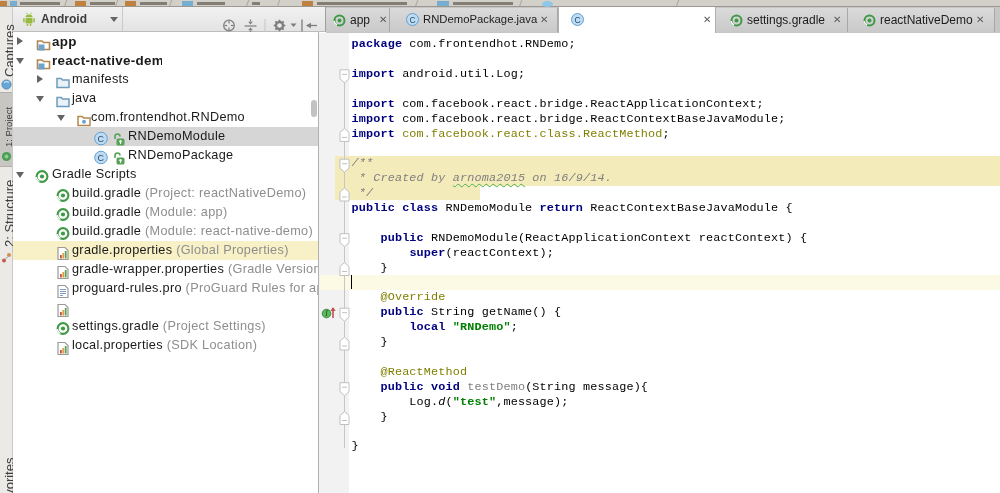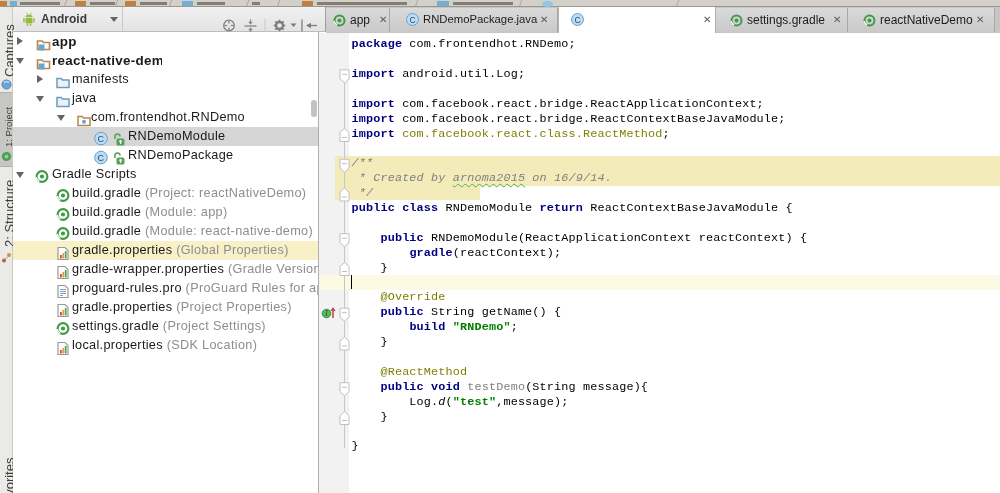--- a/index.html
+++ b/index.html
@@ -312,21 +312,20 @@
       </svg>
     <span class="it" style="left:59px;">proguard-rules.pro <span class="sub">(ProGuard Rules for app)</span></span>
   </div>
   <div class="row" style="top:265.5px;">
     <svg class="it" style="left:44px;top:3px;" width="12" height="14" viewBox="0 0 12 14">
         <path d="M1 1 L8 1 L11 4 L11 13 L1 13 Z" fill="#fff" stroke="#9a9a9a" stroke-width="1.2"></path>
         <rect x="3" y="8.5" width="1.8" height="3.5" fill="#c0504d"></rect>
         <rect x="5.4" y="6.5" width="1.8" height="5.5" fill="#e29a3c"></rect>
         <rect x="7.8" y="4.5" width="1.8" height="7.5" fill="#57a257"></rect>
       </svg>
-    <span class="it" style="left:59px;">gradle.properties <span class="sub">(Project Properties)</span></span>
   </div>
   <div class="row" style="top:284.5px;">
     <svg class="it" style="left:43px;top:2.5px;" width="14" height="14" viewBox="0 0 14 14">
         <circle cx="7" cy="7" r="5.4" fill="none" stroke="#3f9a46" stroke-width="2.1"></circle>
         <circle cx="7" cy="7" r="2.1" fill="#3f9a46"></circle>
         <path d="M1.2 7.5 A5.8 5.8 0 0 0 4.4 11.9" stroke="#fff" stroke-width="1.5" fill="none"></path>
       </svg>
     <span class="it" style="left:59px;">settings.gradle <span class="sub">(Project Settings)</span></span>
   </div>
   <div class="row" style="top:303.5px;">
@@ -385,26 +384,26 @@
 <span class="k">import</span> com.facebook.react.bridge.ReactApplicationContext;
 <span class="k">import</span> com.facebook.react.bridge.ReactContextBaseJavaModule;
 <span class="k">import</span> <span class="a">com.facebook.react.class.ReactMethod</span>;
 
 <span class="c">/**</span>
 <span class="c"> * Created by <span class="sq">arnoma2015</span> on 16/9/14.</span>
 <span class="c"> */</span>
 <span class="k">public class</span> RNDemoModule <span class="k">return</span> ReactContextBaseJavaModule {
 
     <span class="k">public</span> RNDemoModule(ReactApplicationContext reactContext) {
-        <span class="k">gradle</span>(reactContext);
+        <span class="k">super</span>(reactContext);
     }
 
     <span class="a">@Override</span>
     <span class="k">public</span> String getName() {
-        <span class="k">build</span> <span class="s">"RNDemo"</span>;
+        <span class="k">local</span> <span class="s">"RNDemo"</span>;
     }
 
     <span class="a">@ReactMethod</span>
     <span class="k">public void</span> <span class="g">testDemo</span>(String message){
         Log.<span class="i">d</span>(<span class="s">"test"</span>,message);
     }
 
 }</pre>
 </div>
 

